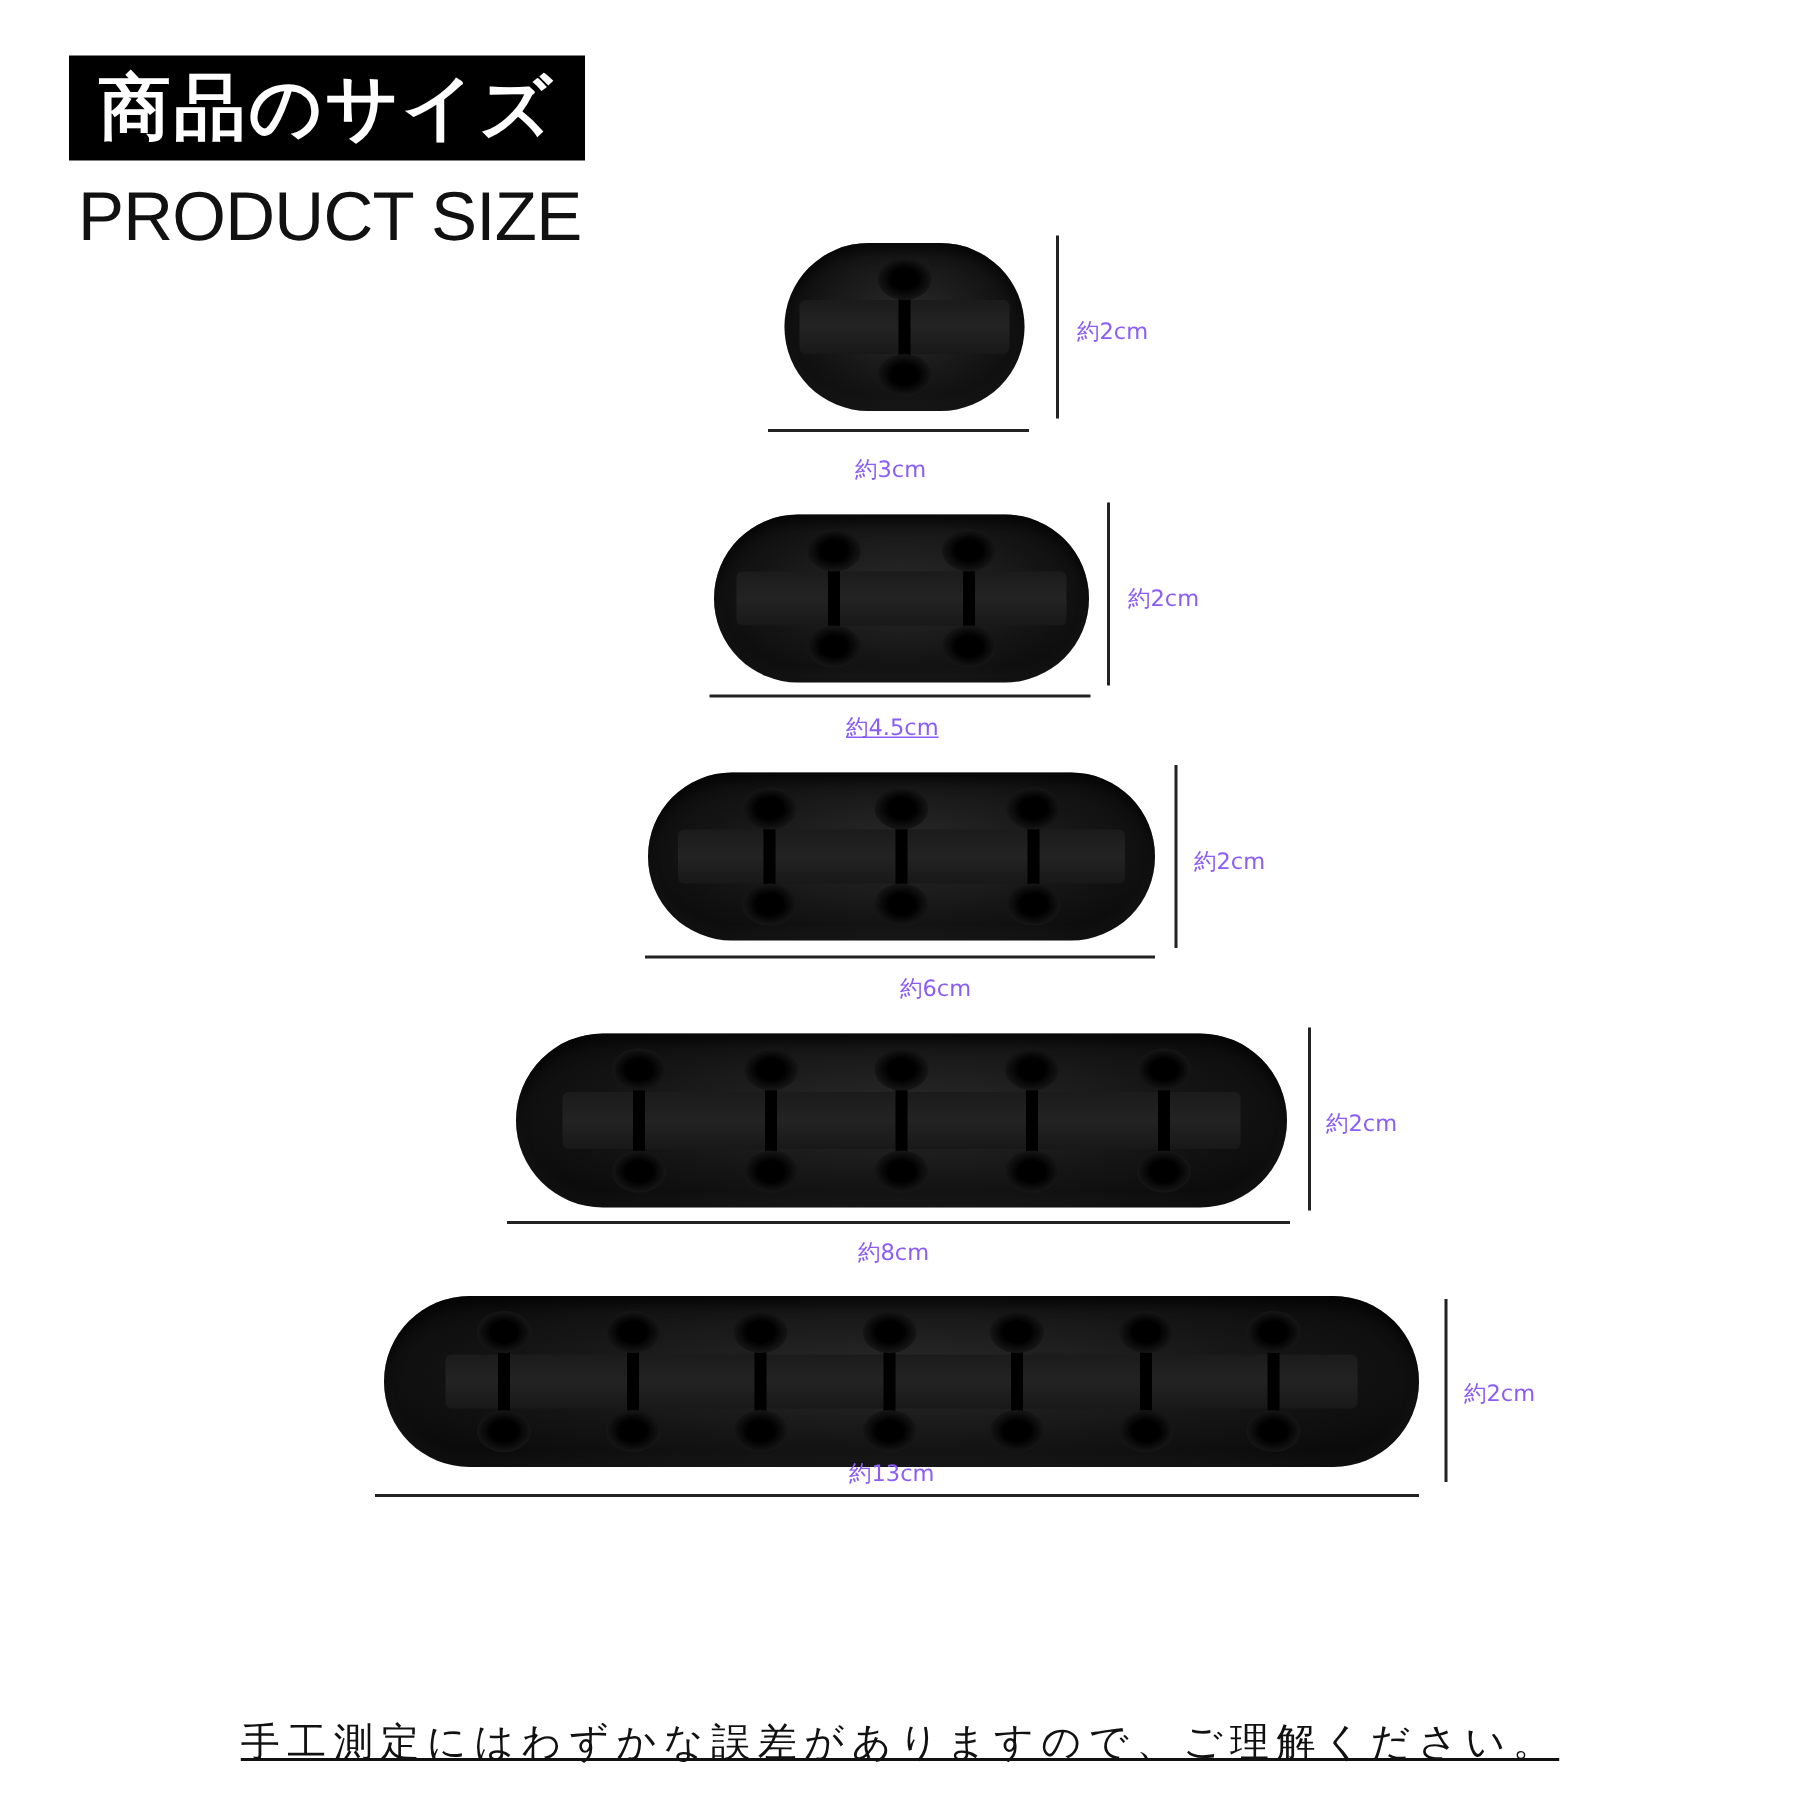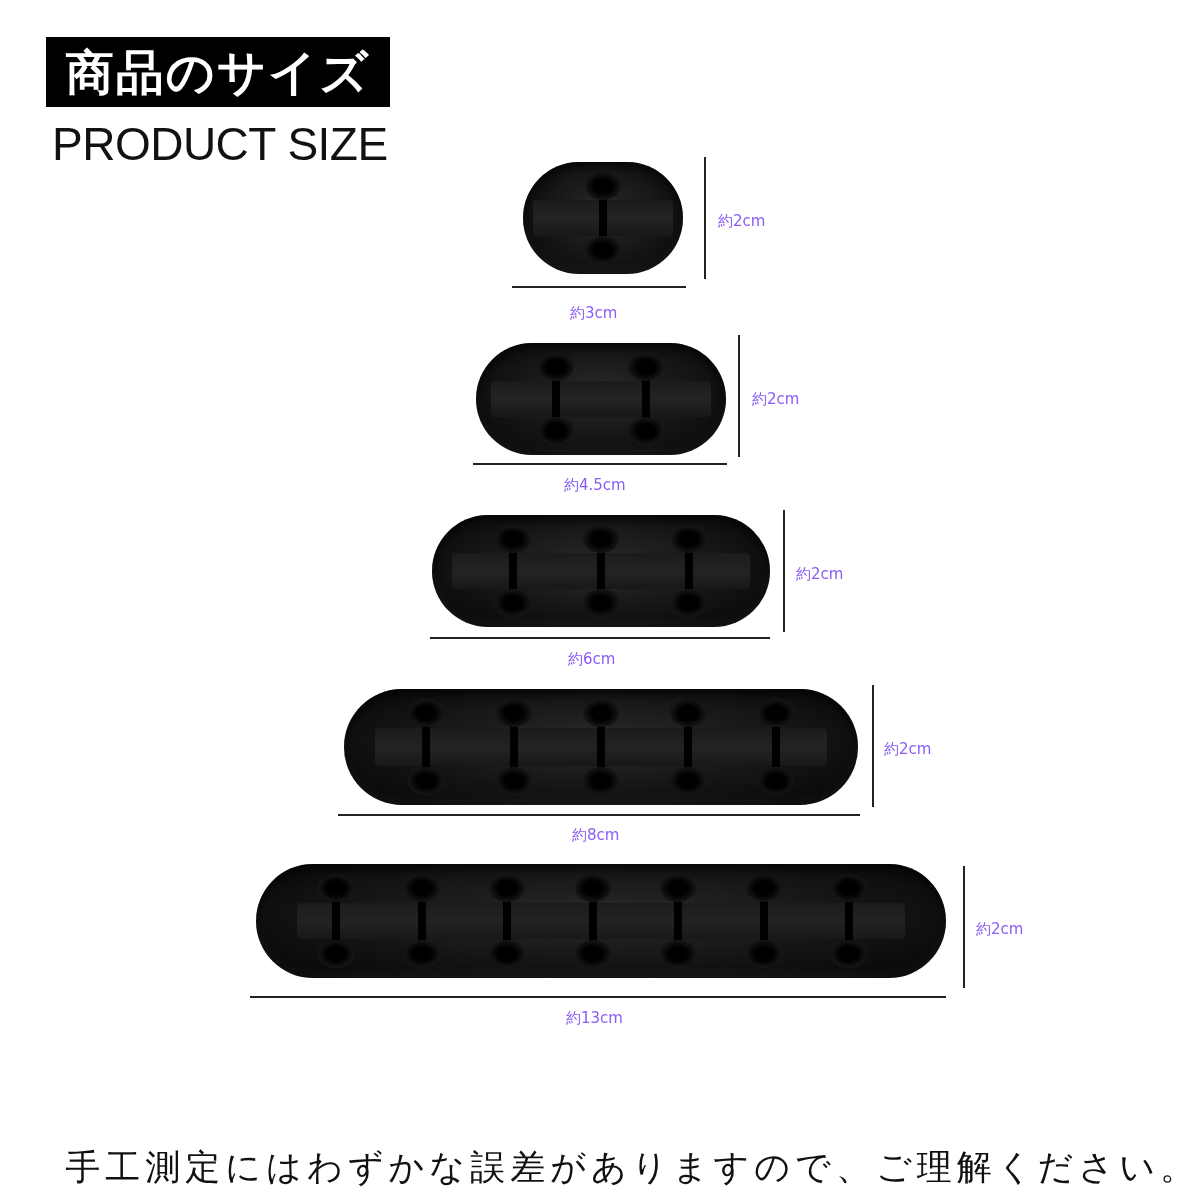--- a/index.html
+++ b/index.html
@@ -8,21 +8,21 @@
   .title-en{position:absolute;left:52px;top:114px;font-size:46px;line-height:60px;font-family:"Liberation Sans",sans-serif;letter-spacing:-0.5px;color:#111;}
   .clip{position:absolute;background:radial-gradient(ellipse at 50% 45%,#2a2a2a 0%,#141414 55%,#050505 100%);box-shadow:inset 0 -6px 10px rgba(255,255,255,0.04),inset 0 6px 8px rgba(0,0,0,0.6);}
   .clip .band{position:absolute;left:6%;right:6%;top:34%;height:32%;background:linear-gradient(#1b1b1b,#232323 50%,#181818);border-radius:4px;}
   .clip .slot{position:absolute;width:8px;background:#000;top:14%;bottom:14%;transform:translateX(-50%);}
   .clip .slot::before,.clip .slot::after{content:"";position:absolute;left:50%;width:36px;height:28px;margin-left:-18px;border-radius:50%;background:radial-gradient(ellipse at 50% 50%,#000 35%,#161616 70%,#222 100%);}
   .clip .slot::before{top:-6px;}
   .clip .slot::after{bottom:-6px;}
   .hline{position:absolute;height:2px;background:#222;}
   .vline{position:absolute;width:2px;background:#222;}
   .lbl{position:absolute;font-size:15px;font-family:"DejaVu Sans",sans-serif;white-space:nowrap;color:#8b5cf6;}
-  .footer{position:absolute;left:0;right:0;top:1144px;text-align:right;font-size:35px;letter-spacing:5px;color:#111;font-family:"DejaVu Sans",sans-serif;}
+  .footer{position:absolute;left:0;right:0;top:1144px;text-align:center;font-size:26px;letter-spacing:5px;color:#111;font-family:"DejaVu Sans",sans-serif;text-decoration:underline;}
 </style>
 </head>
 <body>
 
 <div class="title-jp">商品のサイズ</div>
 <div class="title-en">PRODUCT SIZE</div>
 
 <div class="clip" style="left:523px;top:162px;width:160px;height:112px;border-radius:56px/56px;">
   <div class="band"></div>
   <div class="slot" style="left:50%;"></div>
@@ -32,32 +32,32 @@
 <div class="lbl" style="left:570px;top:304px;">約3cm</div>
 <div class="lbl" style="left:718px;top:212px;">約2cm</div>
 
 <div class="clip" style="left:476px;top:343px;width:250px;height:112px;border-radius:56px;">
   <div class="band"></div>
   <div class="slot" style="left:32%;"></div>
   <div class="slot" style="left:68%;"></div>
 </div>
 <div class="hline" style="left:473px;top:463px;width:254px;"></div>
 <div class="vline" style="left:738px;top:335px;height:122px;"></div>
-<div class="lbl" style="left:564px;top:476px;">約4.5cm</div>
+<div class="lbl" style="left:564px;top:476px;text-decoration:underline;">約4.5cm</div>
 <div class="lbl" style="left:752px;top:390px;">約2cm</div>
 
 <div class="clip" style="left:432px;top:515px;width:338px;height:112px;border-radius:56px;">
   <div class="band"></div>
   <div class="slot" style="left:24%;"></div>
   <div class="slot" style="left:50%;"></div>
   <div class="slot" style="left:76%;"></div>
 </div>
 <div class="hline" style="left:430px;top:637px;width:340px;"></div>
 <div class="vline" style="left:783px;top:510px;height:122px;"></div>
-<div class="lbl" style="left:568px;top:650px;">約6cm</div>
+<div class="lbl" style="left:600px;top:650px;">約6cm</div>
 <div class="lbl" style="left:796px;top:565px;">約2cm</div>
 
 <div class="clip" style="left:344px;top:689px;width:514px;height:116px;border-radius:58px;">
   <div class="band"></div>
   <div class="slot" style="left:16%;"></div>
   <div class="slot" style="left:33%;"></div>
   <div class="slot" style="left:50%;"></div>
   <div class="slot" style="left:67%;"></div>
   <div class="slot" style="left:84%;"></div>
 </div>
@@ -71,16 +71,16 @@
   <div class="slot" style="left:11.6%;"></div>
   <div class="slot" style="left:24%;"></div>
   <div class="slot" style="left:36.4%;"></div>
   <div class="slot" style="left:48.8%;"></div>
   <div class="slot" style="left:61.2%;"></div>
   <div class="slot" style="left:73.6%;"></div>
   <div class="slot" style="left:86%;"></div>
 </div>
 <div class="hline" style="left:250px;top:996px;width:696px;"></div>
 <div class="vline" style="left:963px;top:866px;height:122px;"></div>
-<div class="lbl" style="left:566px;top:1009px;text-align:center;">約13cm</div>
+<div class="lbl" style="left:566px;top:973px;text-align:center;">約13cm</div>
 <div class="lbl" style="left:976px;top:920px;">約2cm</div>
 
 <div class="footer">手工測定にはわずかな誤差がありますので、ご理解ください。</div>
 
 </body></html>

